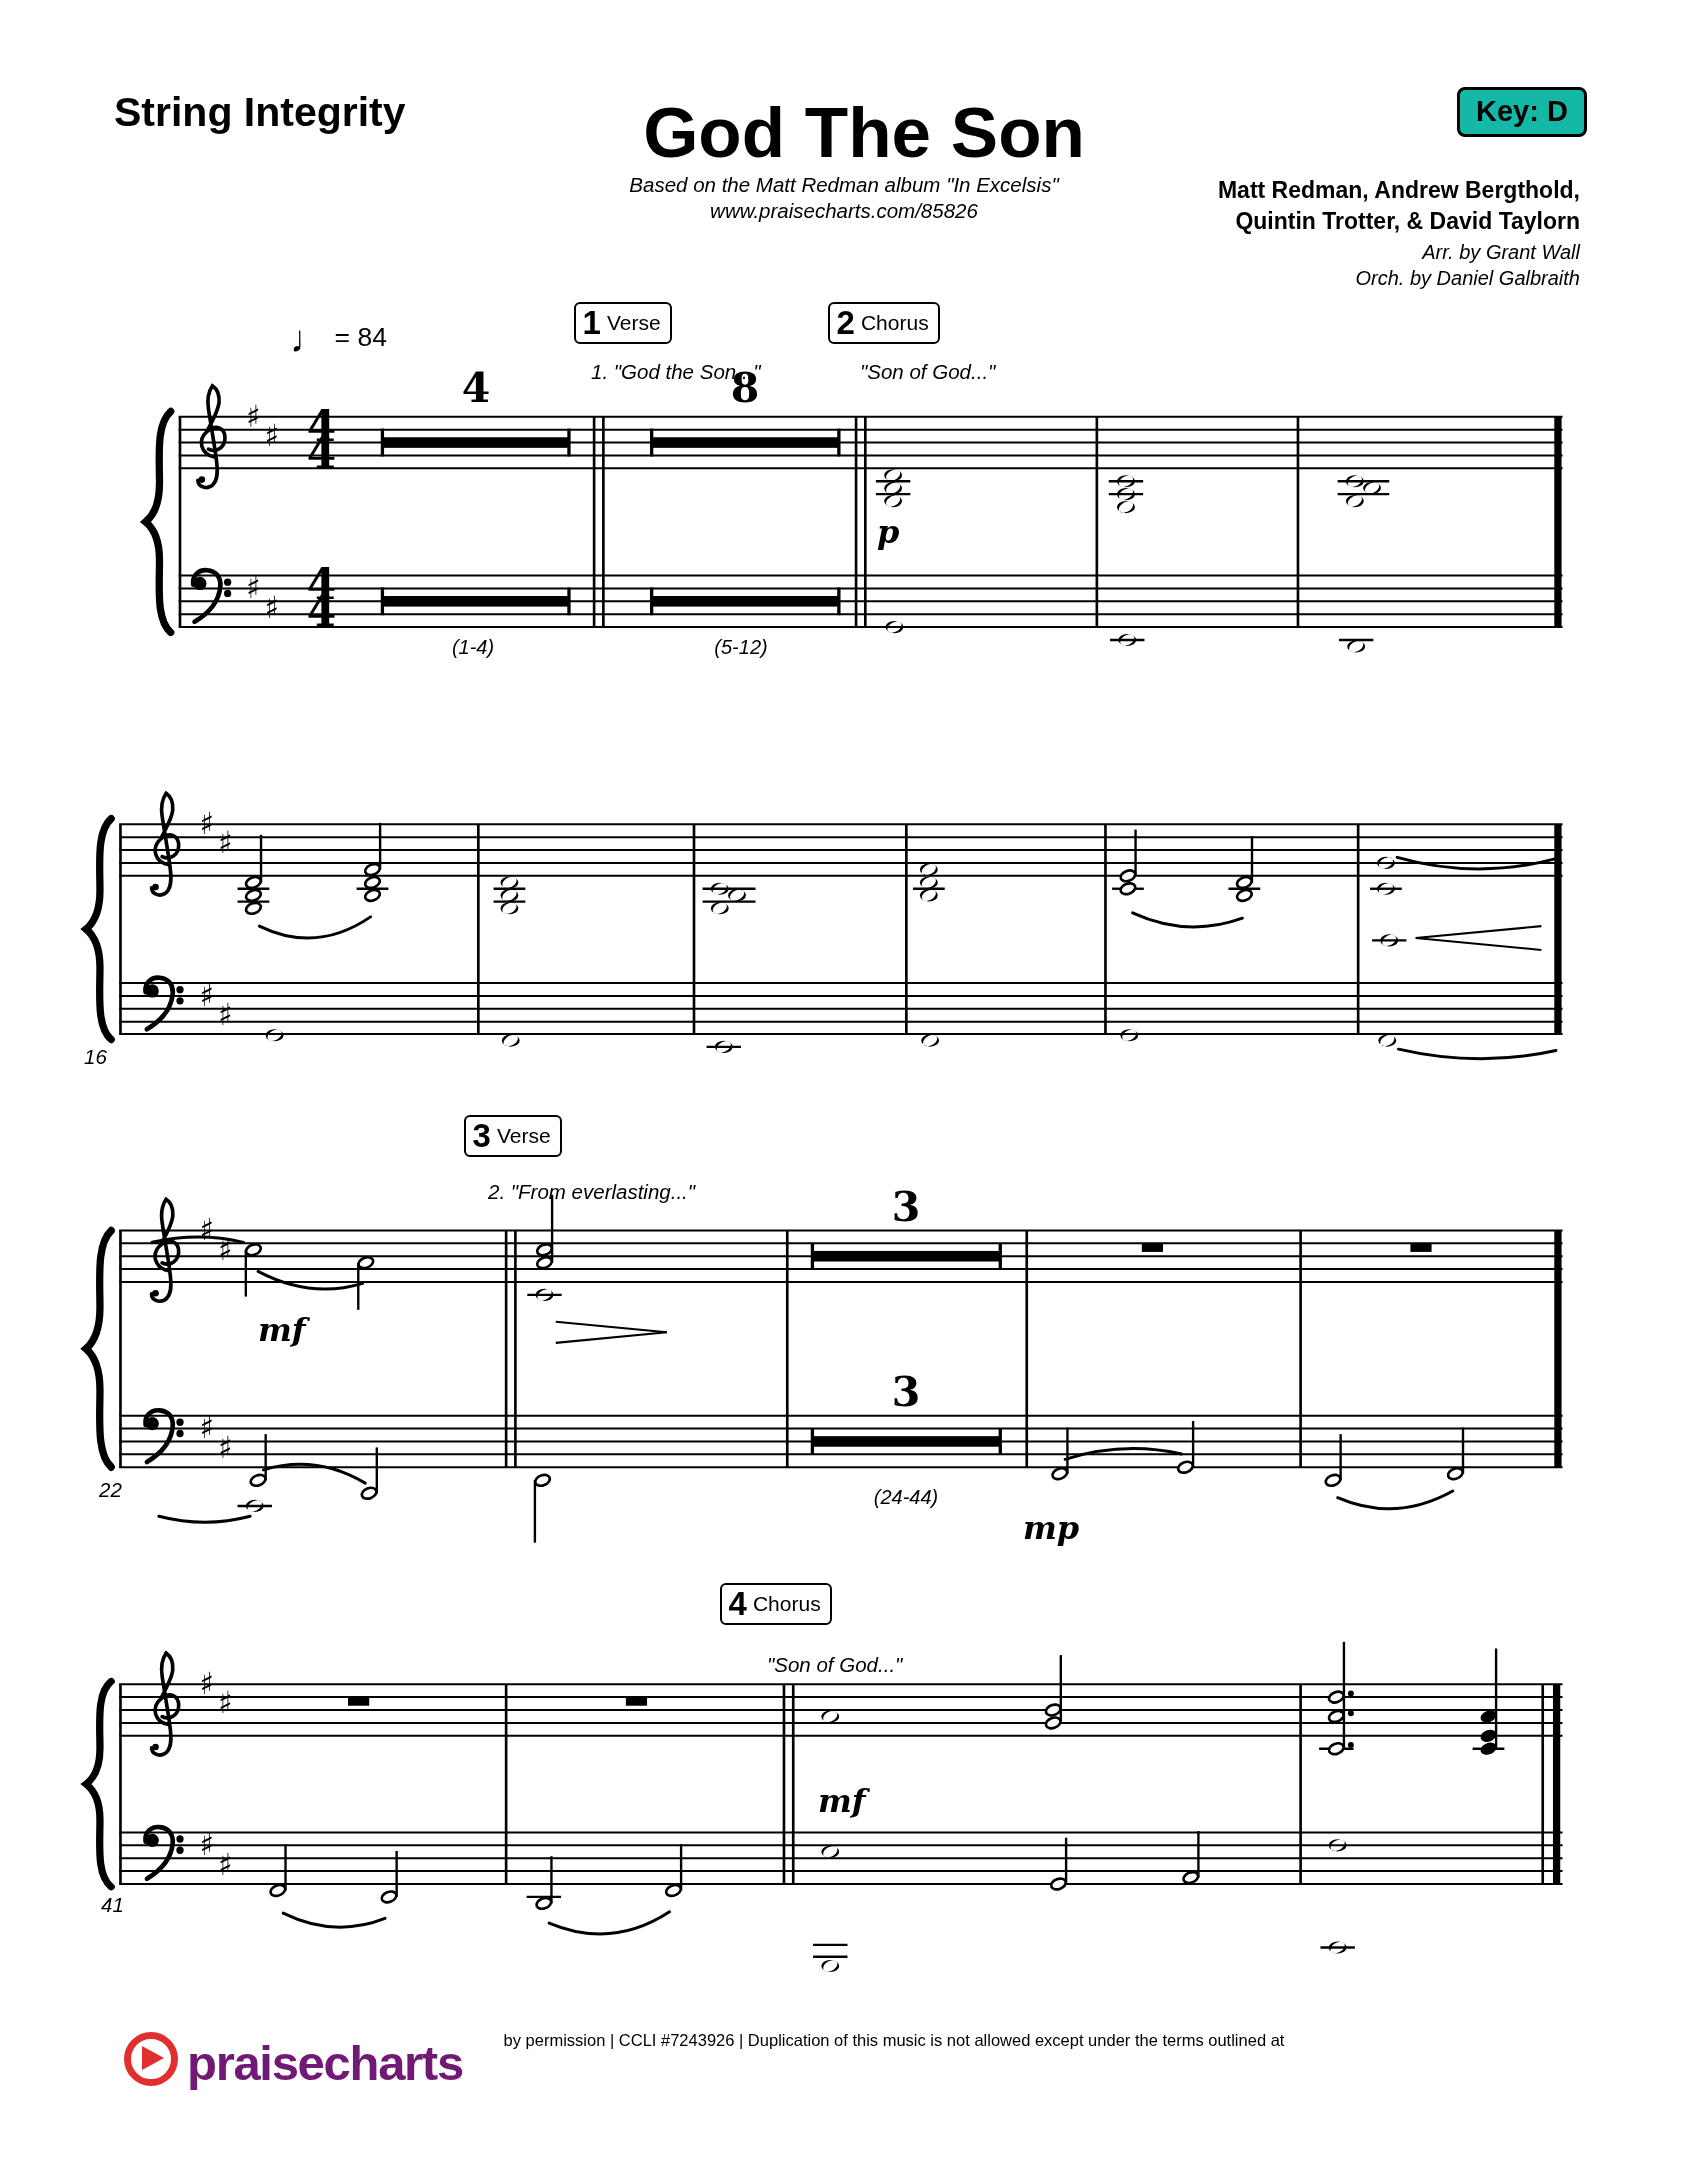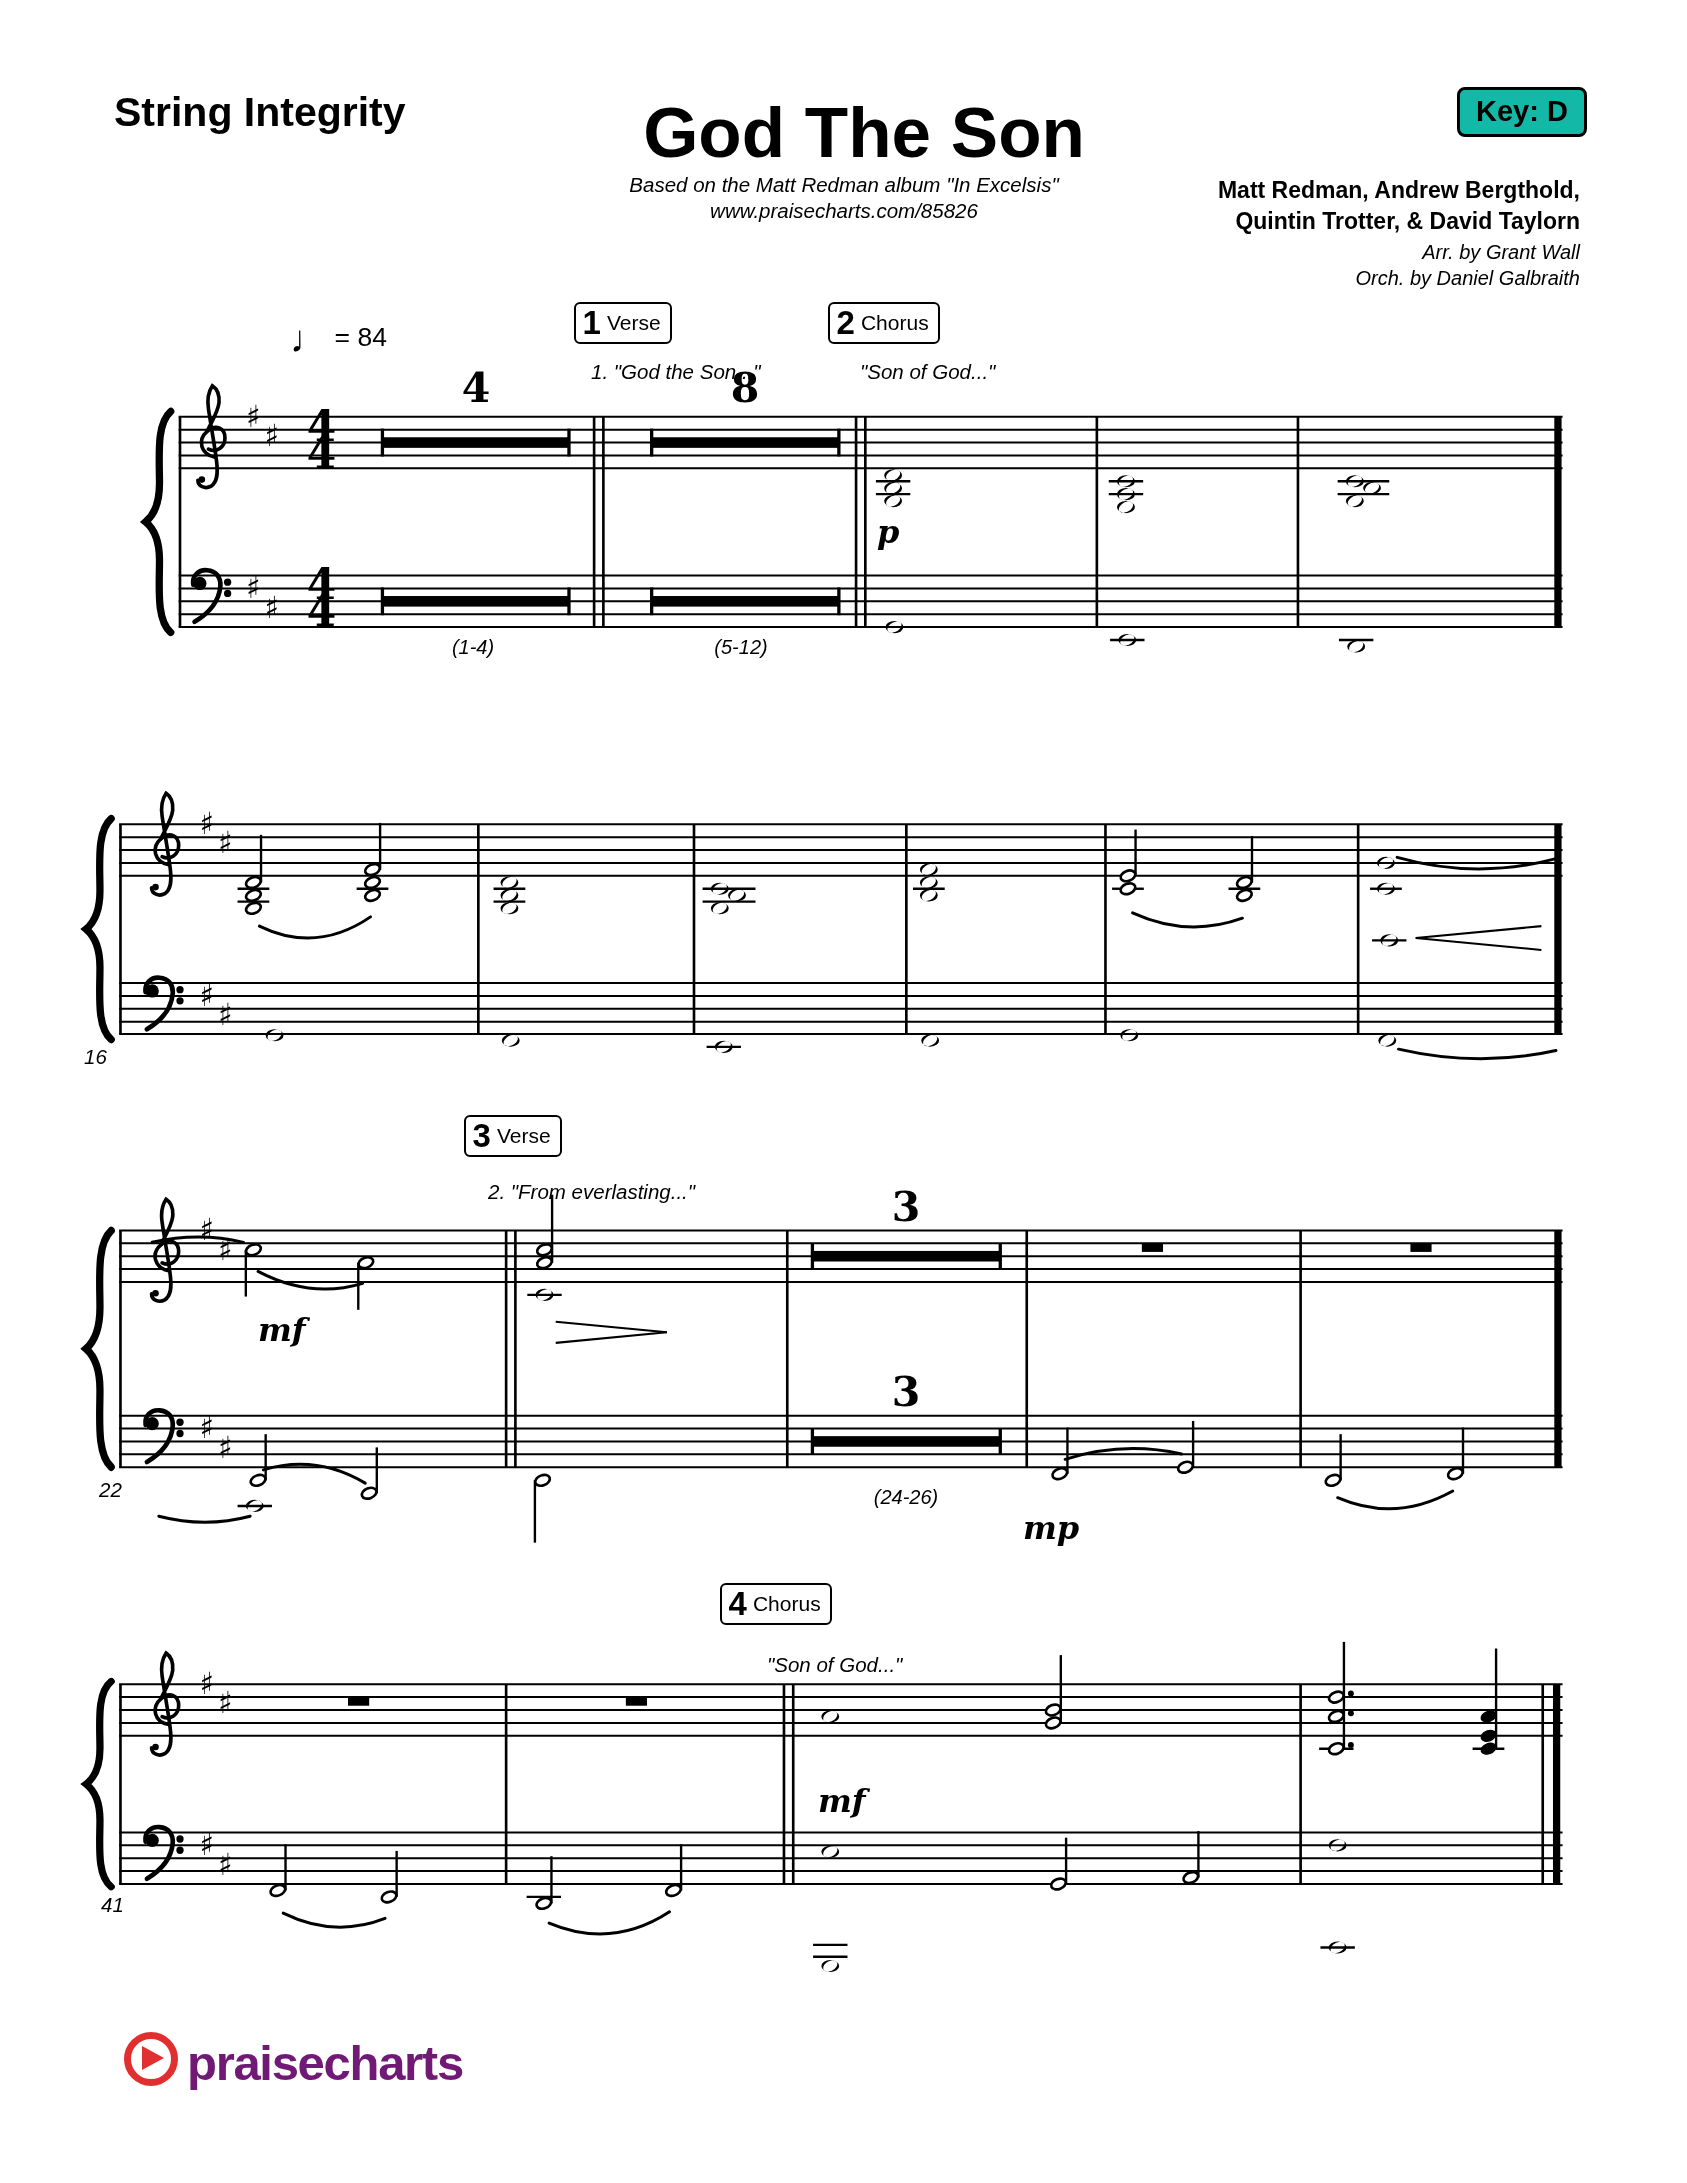--- a/index.html
+++ b/index.html
@@ -412,30 +412,31 @@
 <div class="abs cue" style="left:860px;top:360px;">"Son of God..."</div>
 <div class="abs cue" style="left:488px;top:1180px;">2. "From everlasting..."</div>
 <div class="abs cue" style="left:767px;top:1653px;">"Son of God..."</div>
 
 <div class="abs mrnum ctr" style="left:476px;top:368px;">4</div>
 <div class="abs mrnum ctr" style="left:745px;top:368px;">8</div>
 <div class="abs mrrange ctr" style="left:473px;top:636px;">(1-4)</div>
 <div class="abs mrrange ctr" style="left:741px;top:636px;">(5-12)</div>
 <div class="abs mrnum ctr" style="left:906px;top:1187px;">3</div>
 <div class="abs mrnum ctr" style="left:906px;top:1372px;">3</div>
-<div class="abs mrrange ctr" style="left:906px;top:1486px;">(24-26)</div>
+<div class="abs mrrange ctr" style="left:906px;top:1486px;">(24-44)</div>
 
 <div class="abs mnum" style="left:84px;top:1045px;">16</div>
 <div class="abs mnum" style="left:99px;top:1478px;">22</div>
 <div class="abs mnum" style="left:101px;top:1893px;">41</div>
 
 <div class="abs dyn" style="left:877px;top:516px;">p</div>
 <div class="abs dyn" style="left:258px;top:1314px;">mf</div>
 <div class="abs dyn" style="left:1023px;top:1512px;">mp</div>
 <div class="abs dyn" style="left:818px;top:1785px;">mf</div>
 
 <div class="logo" style="left:124px;top:2032px;">
   <div class="tri"></div>
 </div>
 <div class="abs brand" style="left:187px;top:2035px;">praisecharts</div>
 <div class="abs copy ctr" style="left:894px;top:2028px;">
+  <div>by permission | CCLI #7243926 | Duplication of this music is not allowed except under the terms outlined at</div>
 </div>
 
 
 </body></html>

